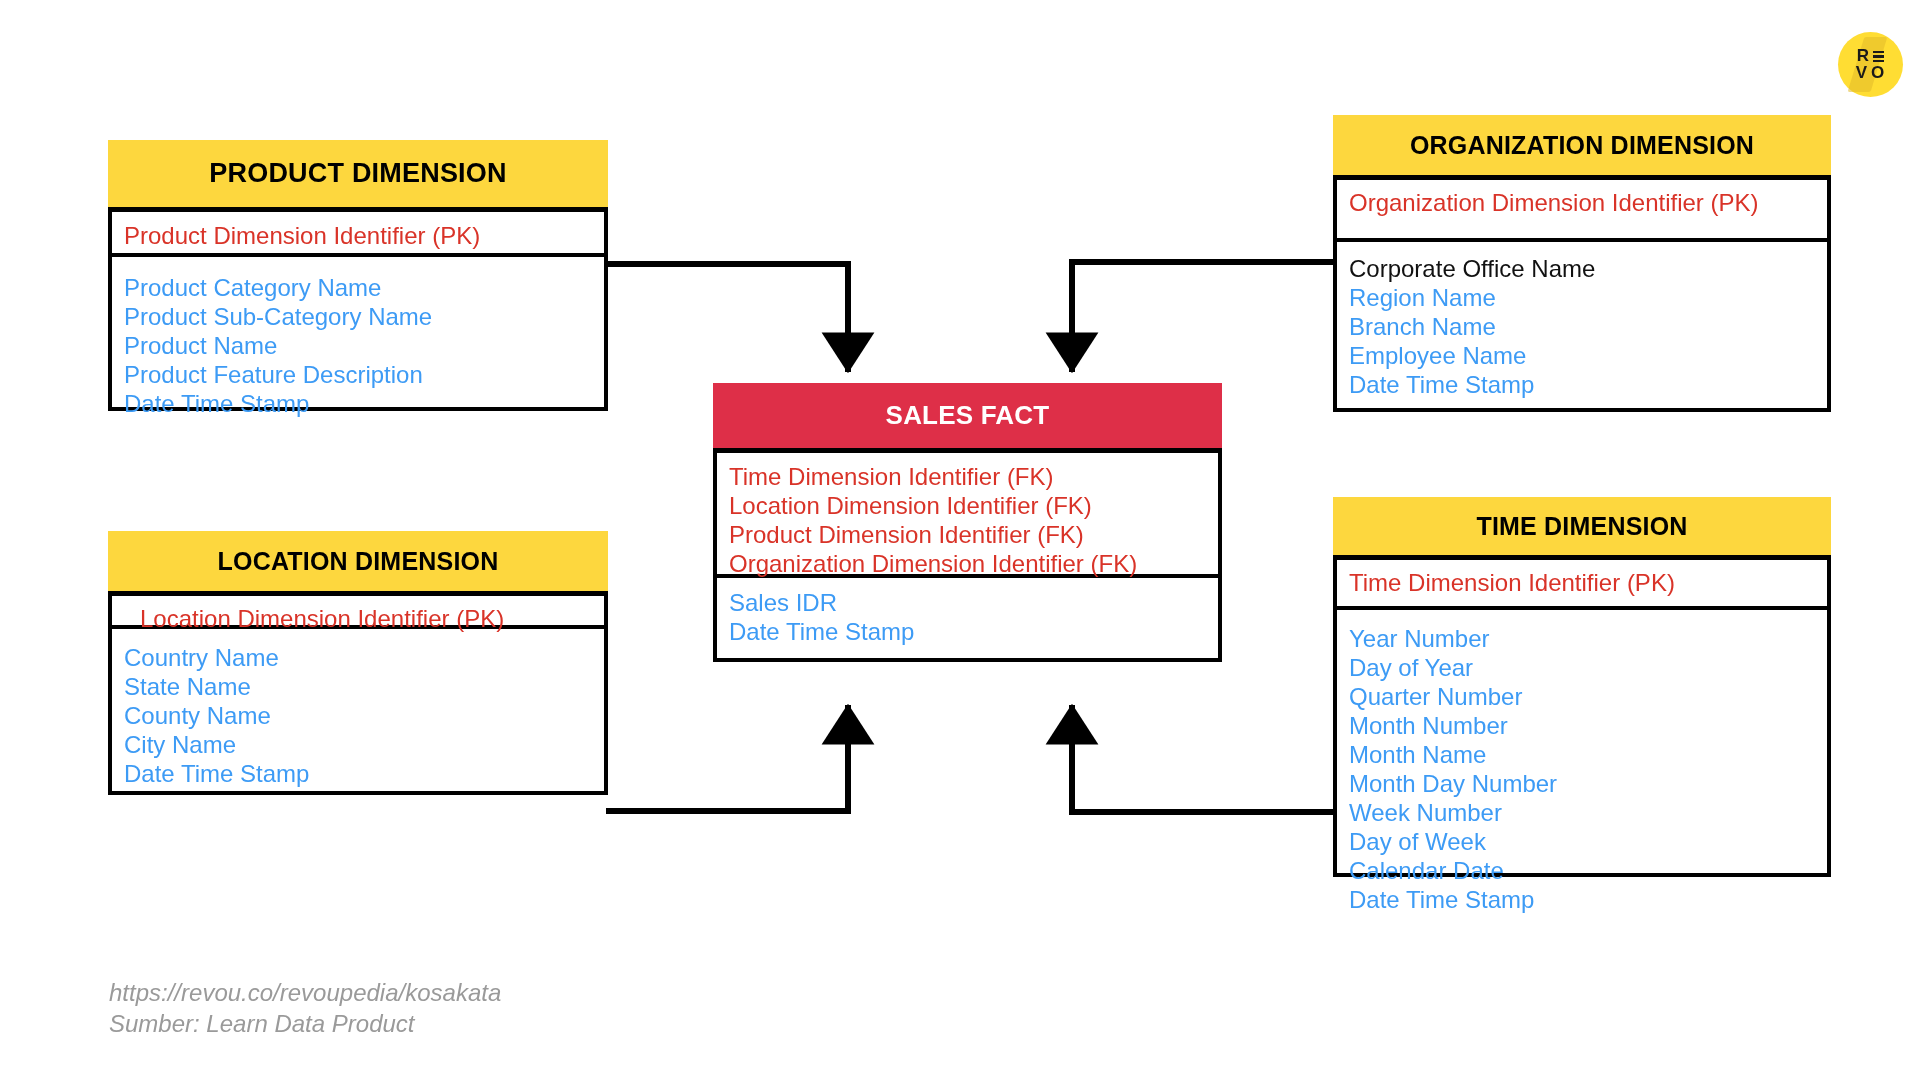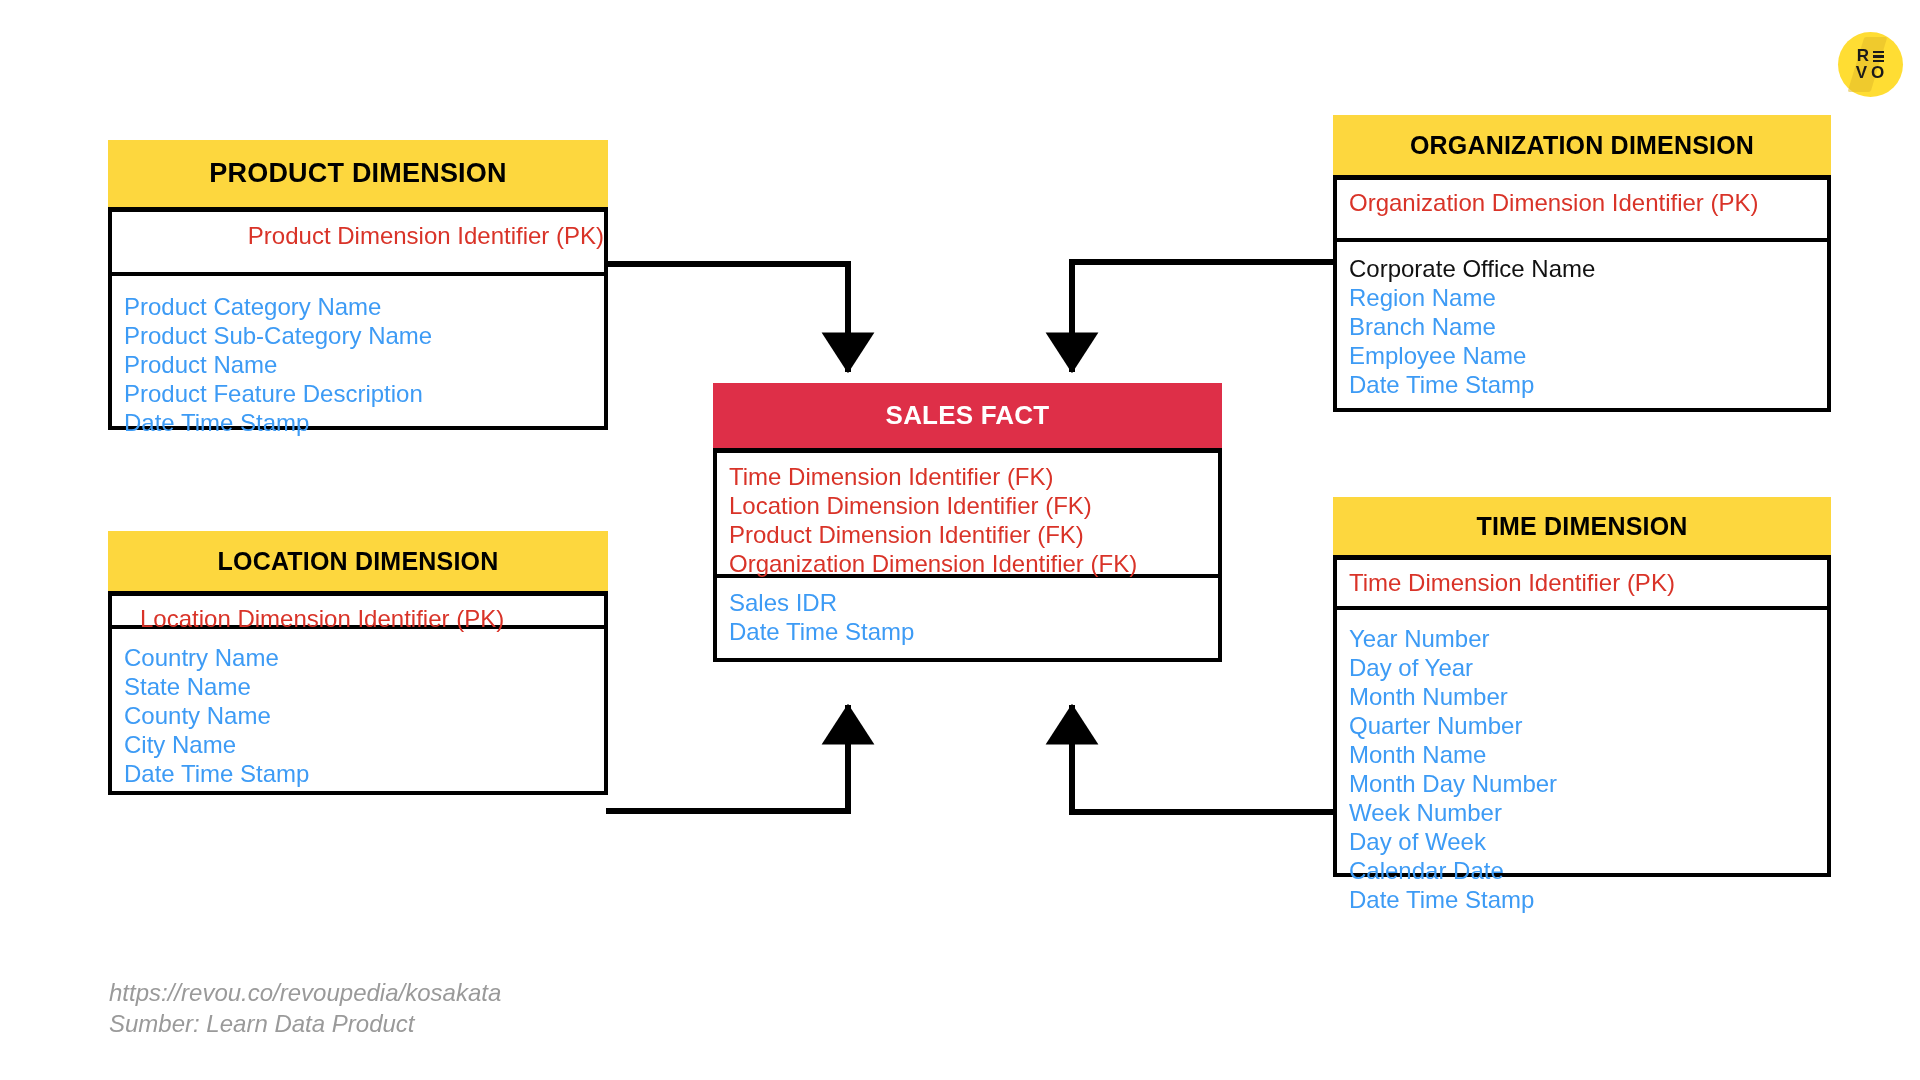--- a/index.html
+++ b/index.html
@@ -79,21 +79,21 @@
   .attr {
     color: #3D9BF5;
   }
   .attr-black {
     color: #111111;
   }
 
   
   #product-dimension { left: 108px; top: 140px; width: 500px; }
   #product-dimension .hdr { height: 67px; font-size: 27px; }
-  #product-dimension .pk-box { height: 69px; padding: 9px 0 0 12px; text-align: right; }
+  #product-dimension .pk-box { height: 50px; padding: 9px 0 0 12px; }
   #product-dimension .attr-box { height: 154px; padding: 16px 0 0 12px; }
   #product-dimension .row { font-size: 24px; }
 
   #location-dimension { left: 108px; top: 531px; width: 500px; }
   #location-dimension .hdr { height: 60px; font-size: 25px; }
   #location-dimension .pk-box { height: 38px; padding: 8px 0 0 28px; }
   #location-dimension .attr-box { height: 166px; padding: 14px 0 0 12px; }
   #location-dimension .row { font-size: 24px; }
 
   #organization-dimension { left: 1333px; top: 115px; width: 498px; }
@@ -247,22 +247,22 @@
   </div>
 
   <div class="entity" id="time-dimension">
     <div class="hdr hdr-yellow">TIME DIMENSION</div>
     <div class="pk-box">
       <div class="row pk">Time Dimension Identifier (PK)</div>
     </div>
     <div class="attr-box">
       <div class="row attr">Year Number</div>
       <div class="row attr">Day of Year</div>
+      <div class="row attr">Quarter Number</div>
       <div class="row attr">Month Number</div>
-      <div class="row attr">Quarter Number</div>
       <div class="row attr">Month Name</div>
       <div class="row attr">Month Day Number</div>
       <div class="row attr">Week Number</div>
       <div class="row attr">Day of Week</div>
       <div class="row attr">Calendar Date</div>
       <div class="row attr">Date Time Stamp</div>
     </div>
   </div>
 
   <div class="entity" id="sales-fact">

